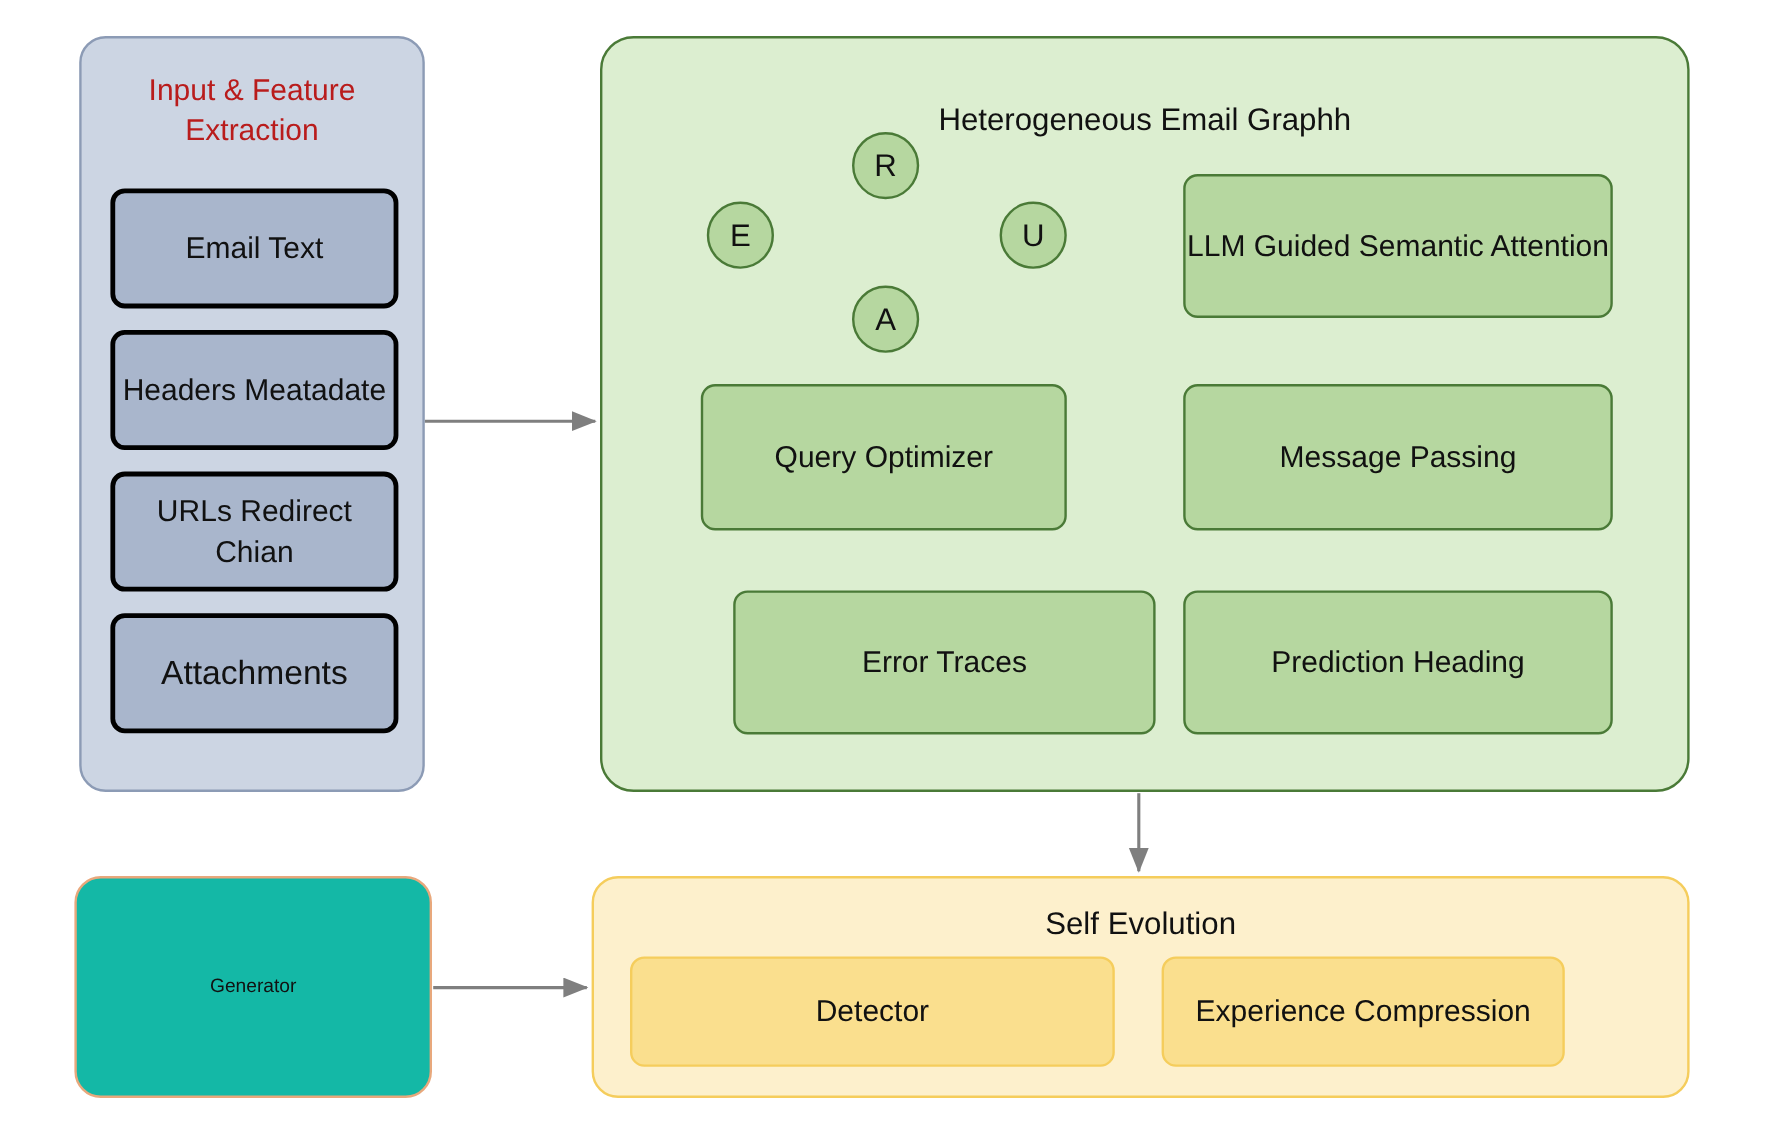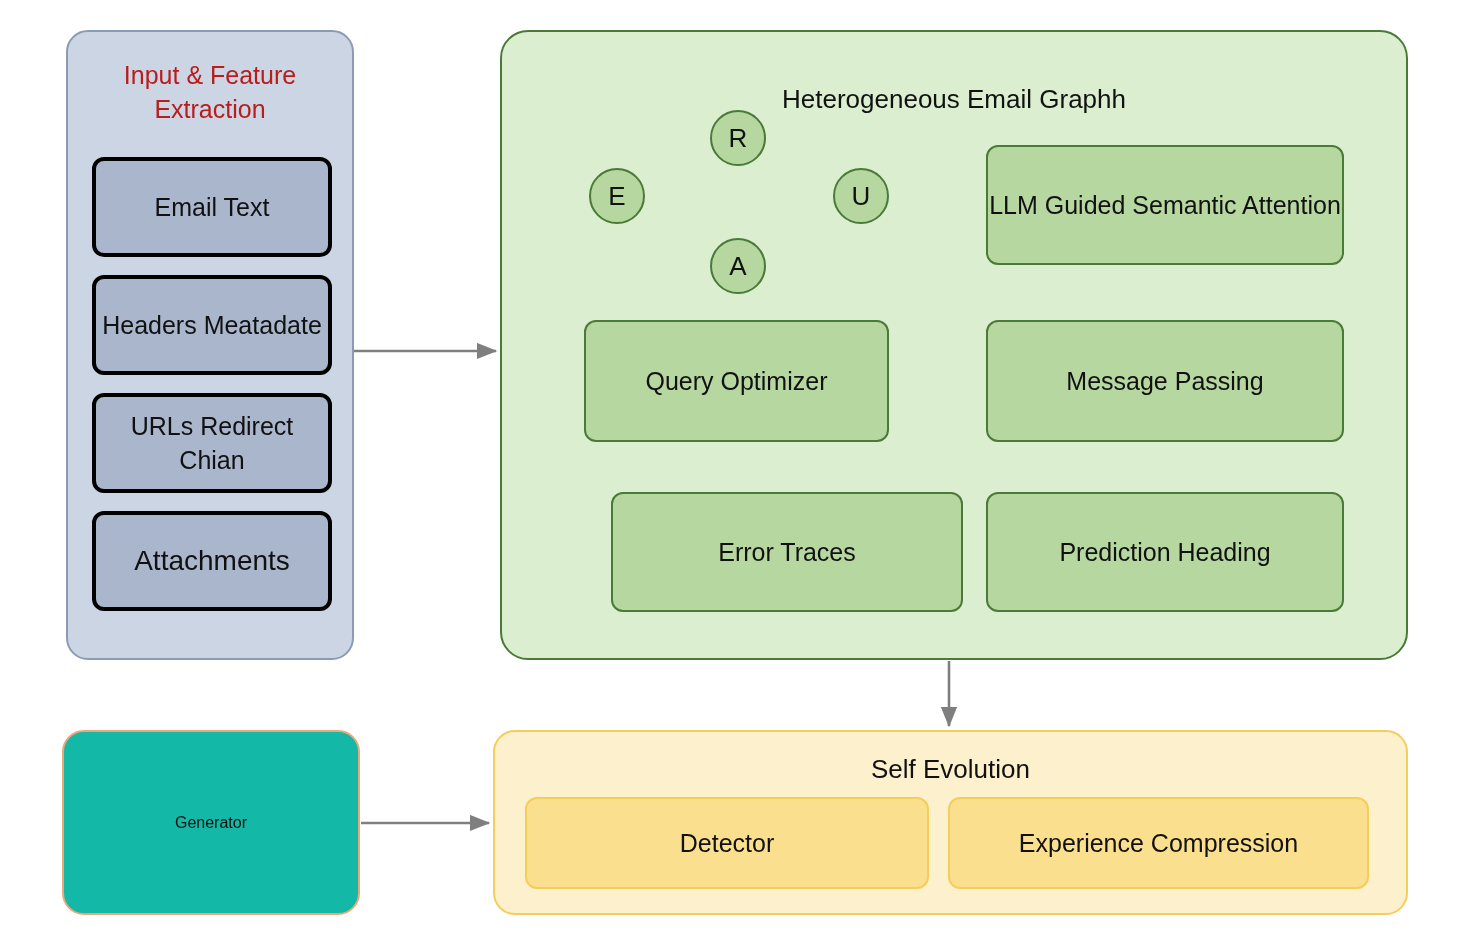--- a/index.html
+++ b/index.html
@@ -153,21 +153,21 @@
     border: 2px solid #f5cd5c;
     border-radius: 12px;
     display: flex;
     align-items: center;
     justify-content: center;
     text-align: center;
     font-size: 25px;
     box-sizing: border-box;
   }
   .yb-0 { left: 30px; width: 404px; }
-  .yb-1 { left: 453px; width: 421px; }
+  .yb-1 { left: 473px; width: 336px; }
 
   svg.edges {
     position: absolute;
     left: 0; top: 0;
     width: 1475px; height: 947px;
     pointer-events: none;
   }
 </style>
 </head>
 <body>

